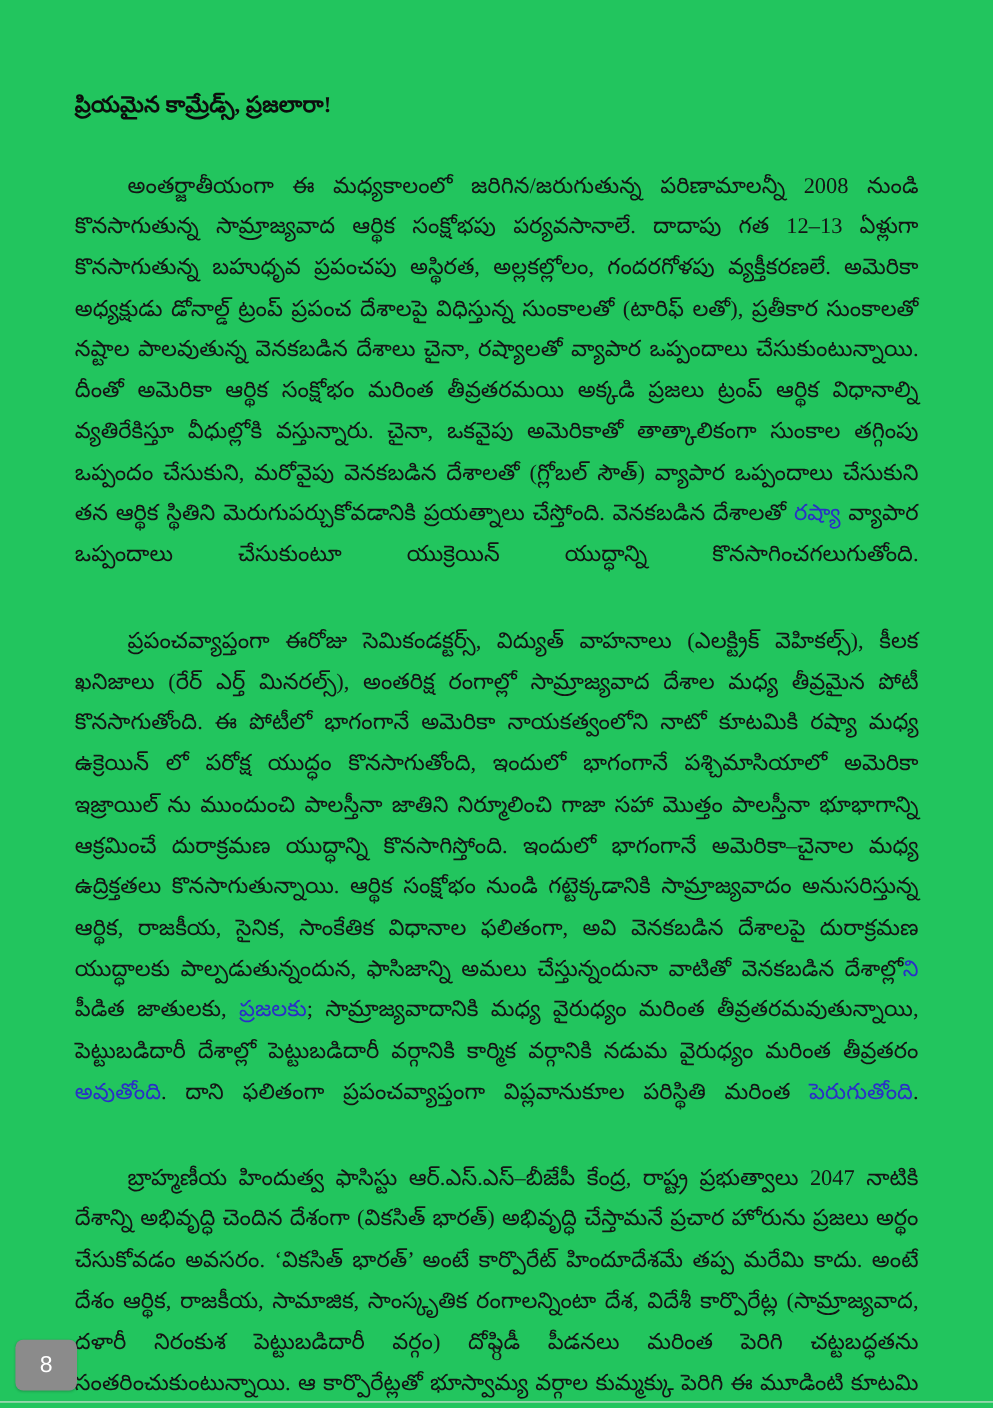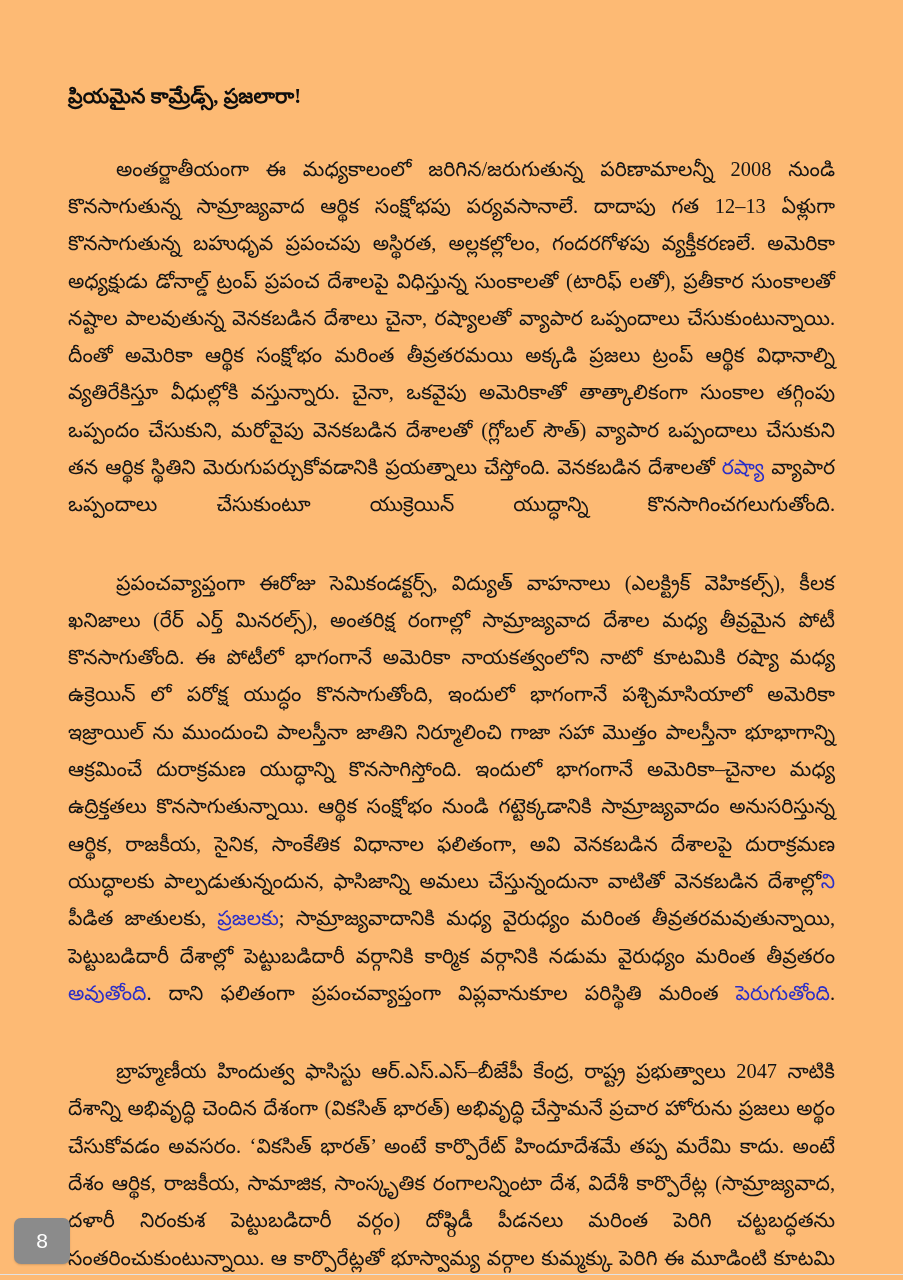--- a/index.html
+++ b/index.html
@@ -14,21 +14,21 @@
     position: relative;
     overflow: hidden;
     font-family: "Liberation Serif", "DejaVu Serif", serif;
     color: #111111;
     -webkit-font-smoothing: antialiased;
   }
 
   .page {
     position: absolute;
     inset: 0;
-    background: #fdba74;
+    background: #22c55e;
     padding-left: 12px;
   }
 
   .content {
     position: absolute;
     left: 68px;
     top: 84px;
     width: 767px;
   }
 

